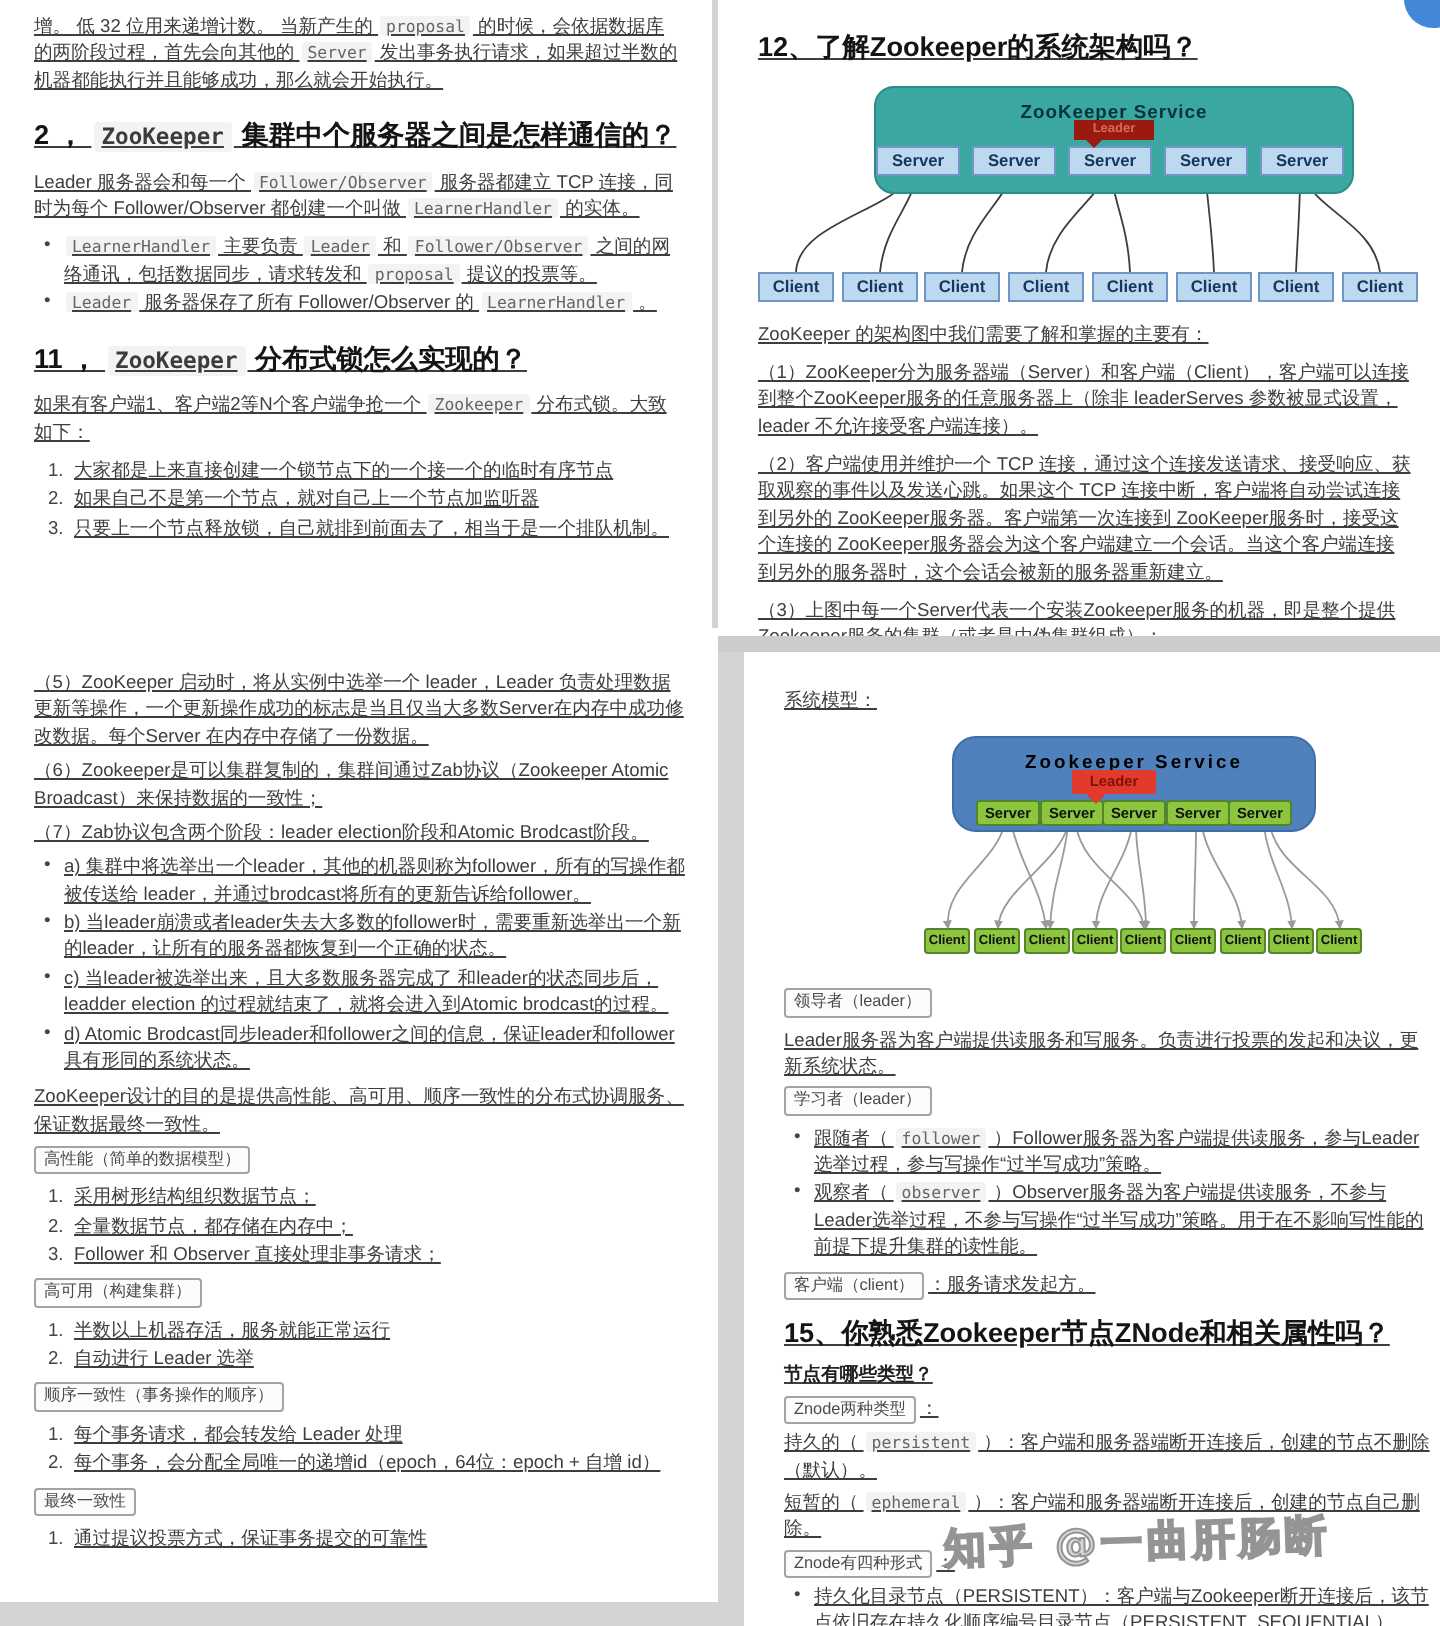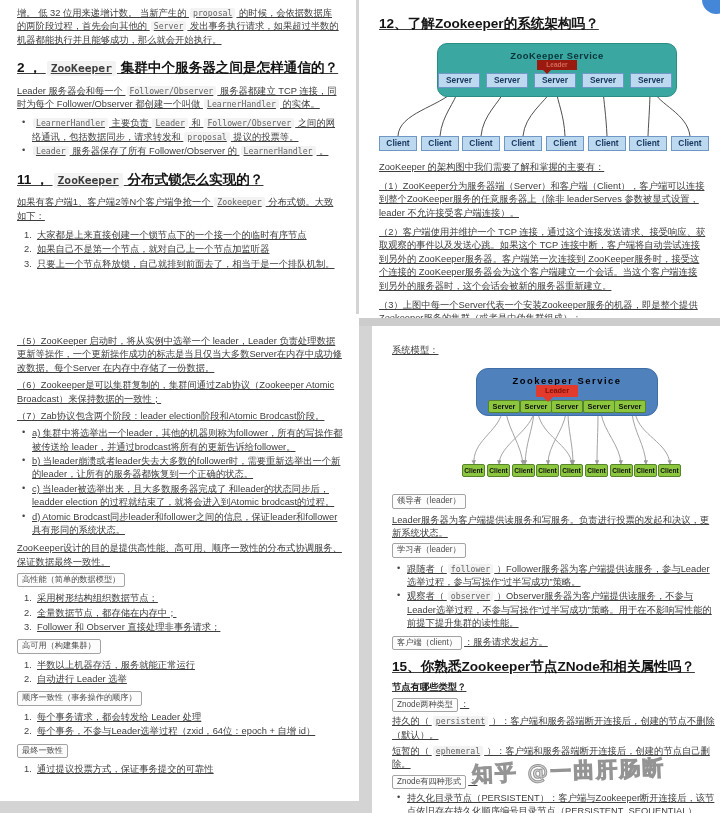--- a/index.html
+++ b/index.html
@@ -187,21 +187,21 @@
     <li>Follower 和 Observer 直接处理非事务请求；</li>
   </ol>
   <div class="badge-line"><span class="badge">高可用（构建集群）</span></div>
   <ol class="num">
     <li>半数以上机器存活，服务就能正常运行</li>
     <li>自动进行 Leader 选举</li>
   </ol>
   <div class="badge-line"><span class="badge">顺序一致性（事务操作的顺序）</span></div>
   <ol class="num">
     <li>每个事务请求，都会转发给 Leader 处理</li>
-    <li>每个事务，不参与Leader选举过程（zxid，64位：epoch + 自增 id）</li>
+    <li>每个事务，会分配全局唯一的递增id（epoch，64位：epoch + 自增 id）</li>
   </ol>
   <div class="badge-line"><span class="badge">最终一致性</span></div>
   <ol class="num">
     <li>通过提议投票方式，保证事务提交的可靠性</li>
 
   </ol>
 
 </div>
 
 <div class="page q4">

